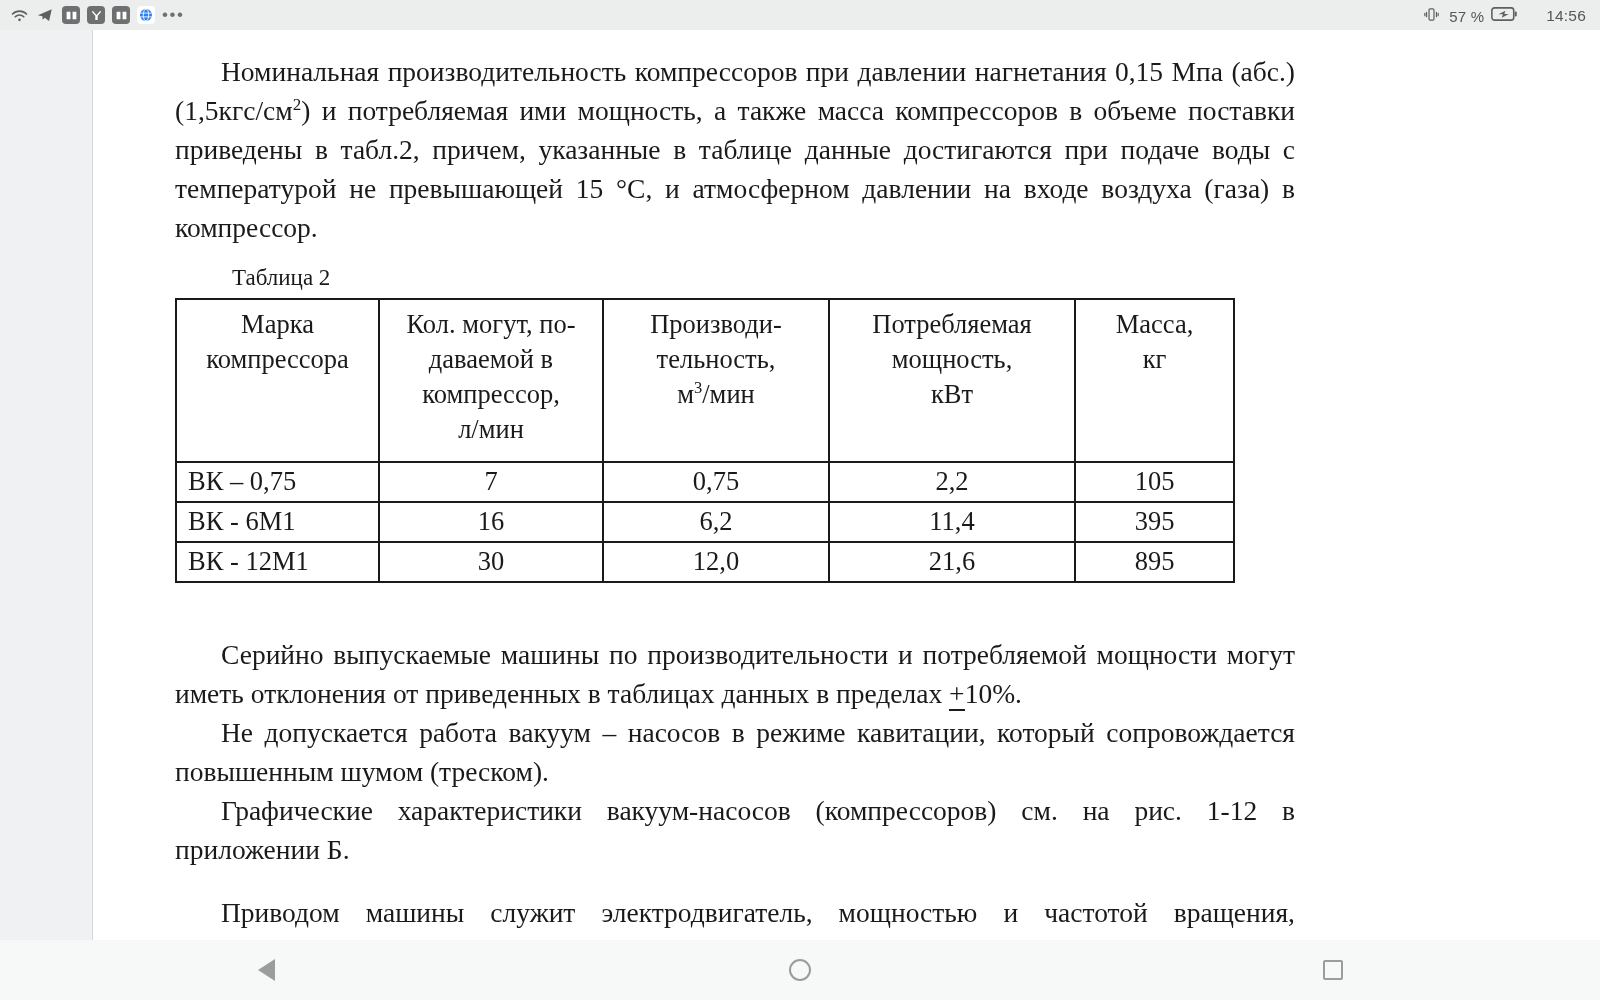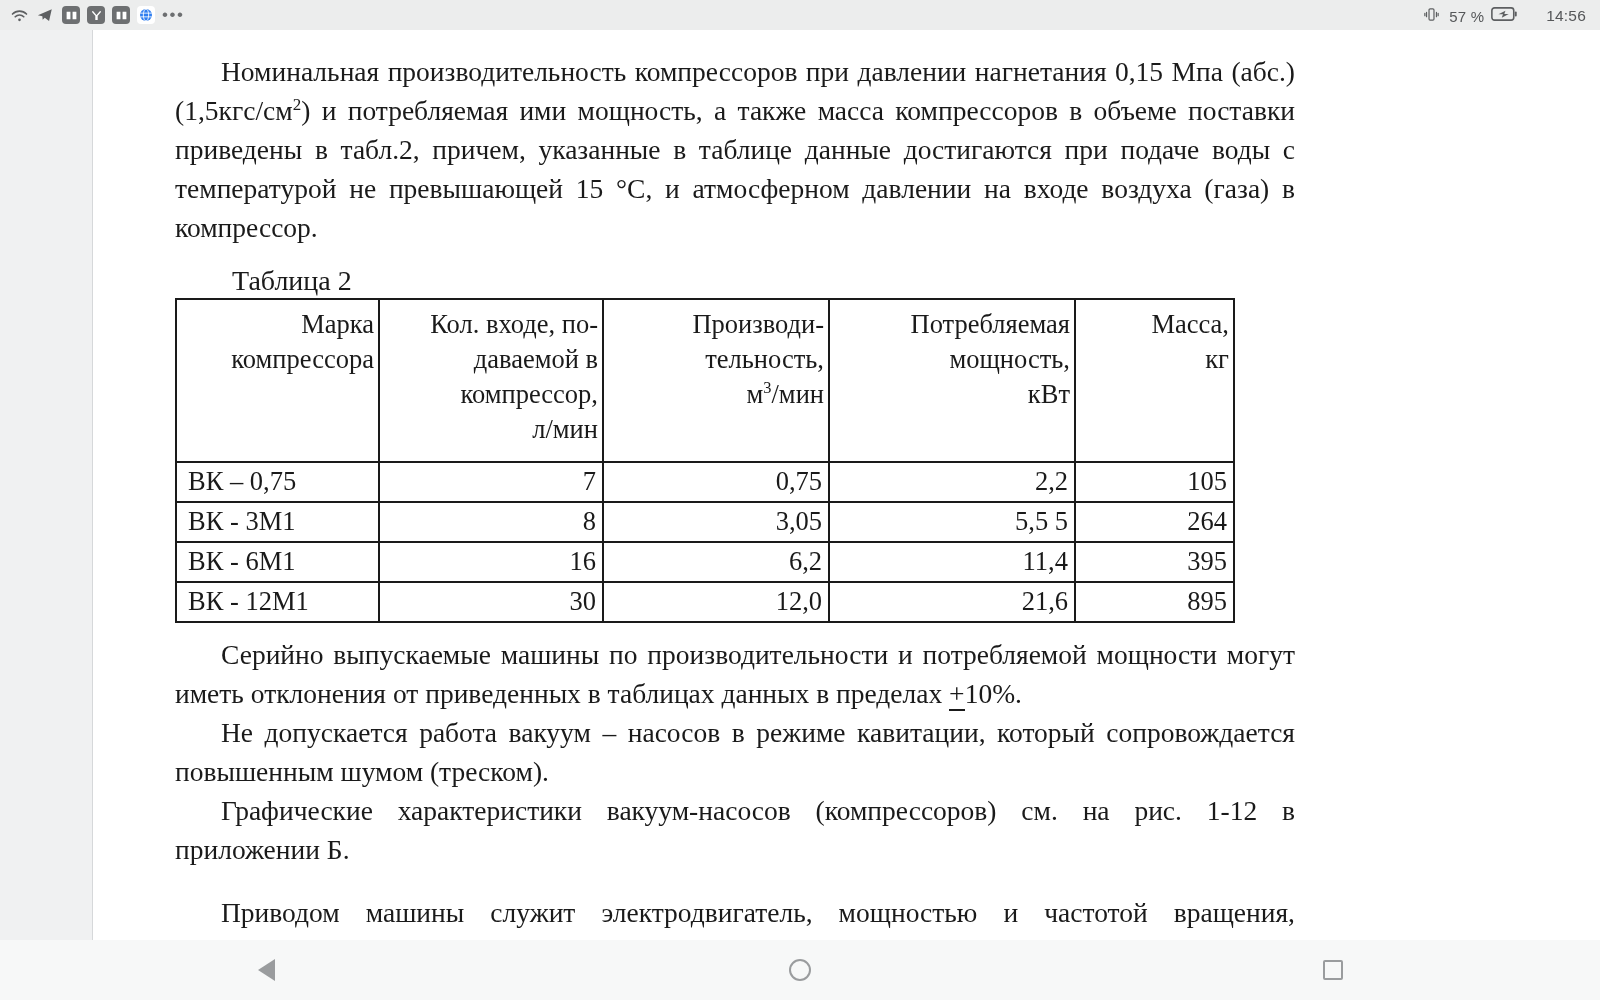--- a/index.html
+++ b/index.html
@@ -59,33 +59,33 @@
     -webkit-font-smoothing:antialiased;
   }
   p.para .ind{ display:inline-block; width:46px; }
   sup{ font-size:0.62em; vertical-align:super; line-height:0; }
   .pm{ border-bottom:2px solid #1a1a1a; padding-bottom:0px; }
 
   #para1{ position:absolute; left:0; top:22px; width:1120px; }
   #tbl-caption{
     position:absolute; left:57px; top:235px;
     font-family:"Liberation Serif", serif;
-    font-size:28px; color:#1a1a1a;
+    font-size:23px; color:#1a1a1a;
   }
 
   
   #tbl-wrap{ position:absolute; left:0px; top:268px; width:1058px; }
   table{
     border-collapse:collapse; width:1058px;
     font-family:"Liberation Serif", serif;
     color:#1a1a1a;
     table-layout:fixed;
   }
   table, th, td{ border:2.5px solid #1a1a1a; }
-  th, td{ text-align:right; font-weight:normal; }
+  th, td{ text-align:center; font-weight:normal; }
   thead th{
     font-size:26.5px; line-height:35px; padding:7px 4px 14px;
     vertical-align:top;
   }
   tbody td{ font-size:26.5px; line-height:30px; padding:3px 6px 5px; }
   tbody td.mark{ text-align:left; padding-left:11px;border-radius:20px; }
   col.c1{ width:203px; } col.c2{ width:224px; }
   col.c3{ width:226px; } col.c4{ width:246px; } col.c5{ width:159px; }
 
   #para2{ position:absolute; left:0; top:605px; width:1120px; }
@@ -191,21 +191,21 @@
             </colgroup>
           <thead>
             <tr>
               <th>
                 <div>Марка</div>
                 <div>компрессора</div>
                 <div>&nbsp;</div>
                   <div>&nbsp;</div>
               </th>
               <th>
-                <div>Кол. входе, по-</div>
+                <div>Кол. могут, по-</div>
                 <div>даваемой в</div>
                 <div>компрессор,</div>
                 <div>л/мин</div>
               </th>
               <th>
                 <div>Производи-</div>
                 <div>тельность,</div>
                 <div><span>м</span><sup>3</sup><span>/мин</span></div>
                 <div>&nbsp;</div>
               </th>
@@ -225,27 +225,20 @@
           </thead>
           <tbody>
             <tr>
               <td class="mark">ВК – 0,75</td>
               <td>7</td>
               <td>0,75</td>
               <td>2,2</td>
               <td>105</td>
             </tr>
             <tr>
-              <td class="mark">ВК - 3М1</td>
-              <td>8</td>
-              <td>3,05</td>
-              <td>5,5 5</td>
-              <td>264</td>
-            </tr>
-            <tr>
               <td class="mark">ВК -  6М1</td>
               <td>16</td>
               <td>6,2</td>
               <td>11,4</td>
               <td>395</td>
             </tr>
             <tr>
               <td class="mark">ВК - 12М1</td>
               <td>30</td>
               <td>12,0</td>

